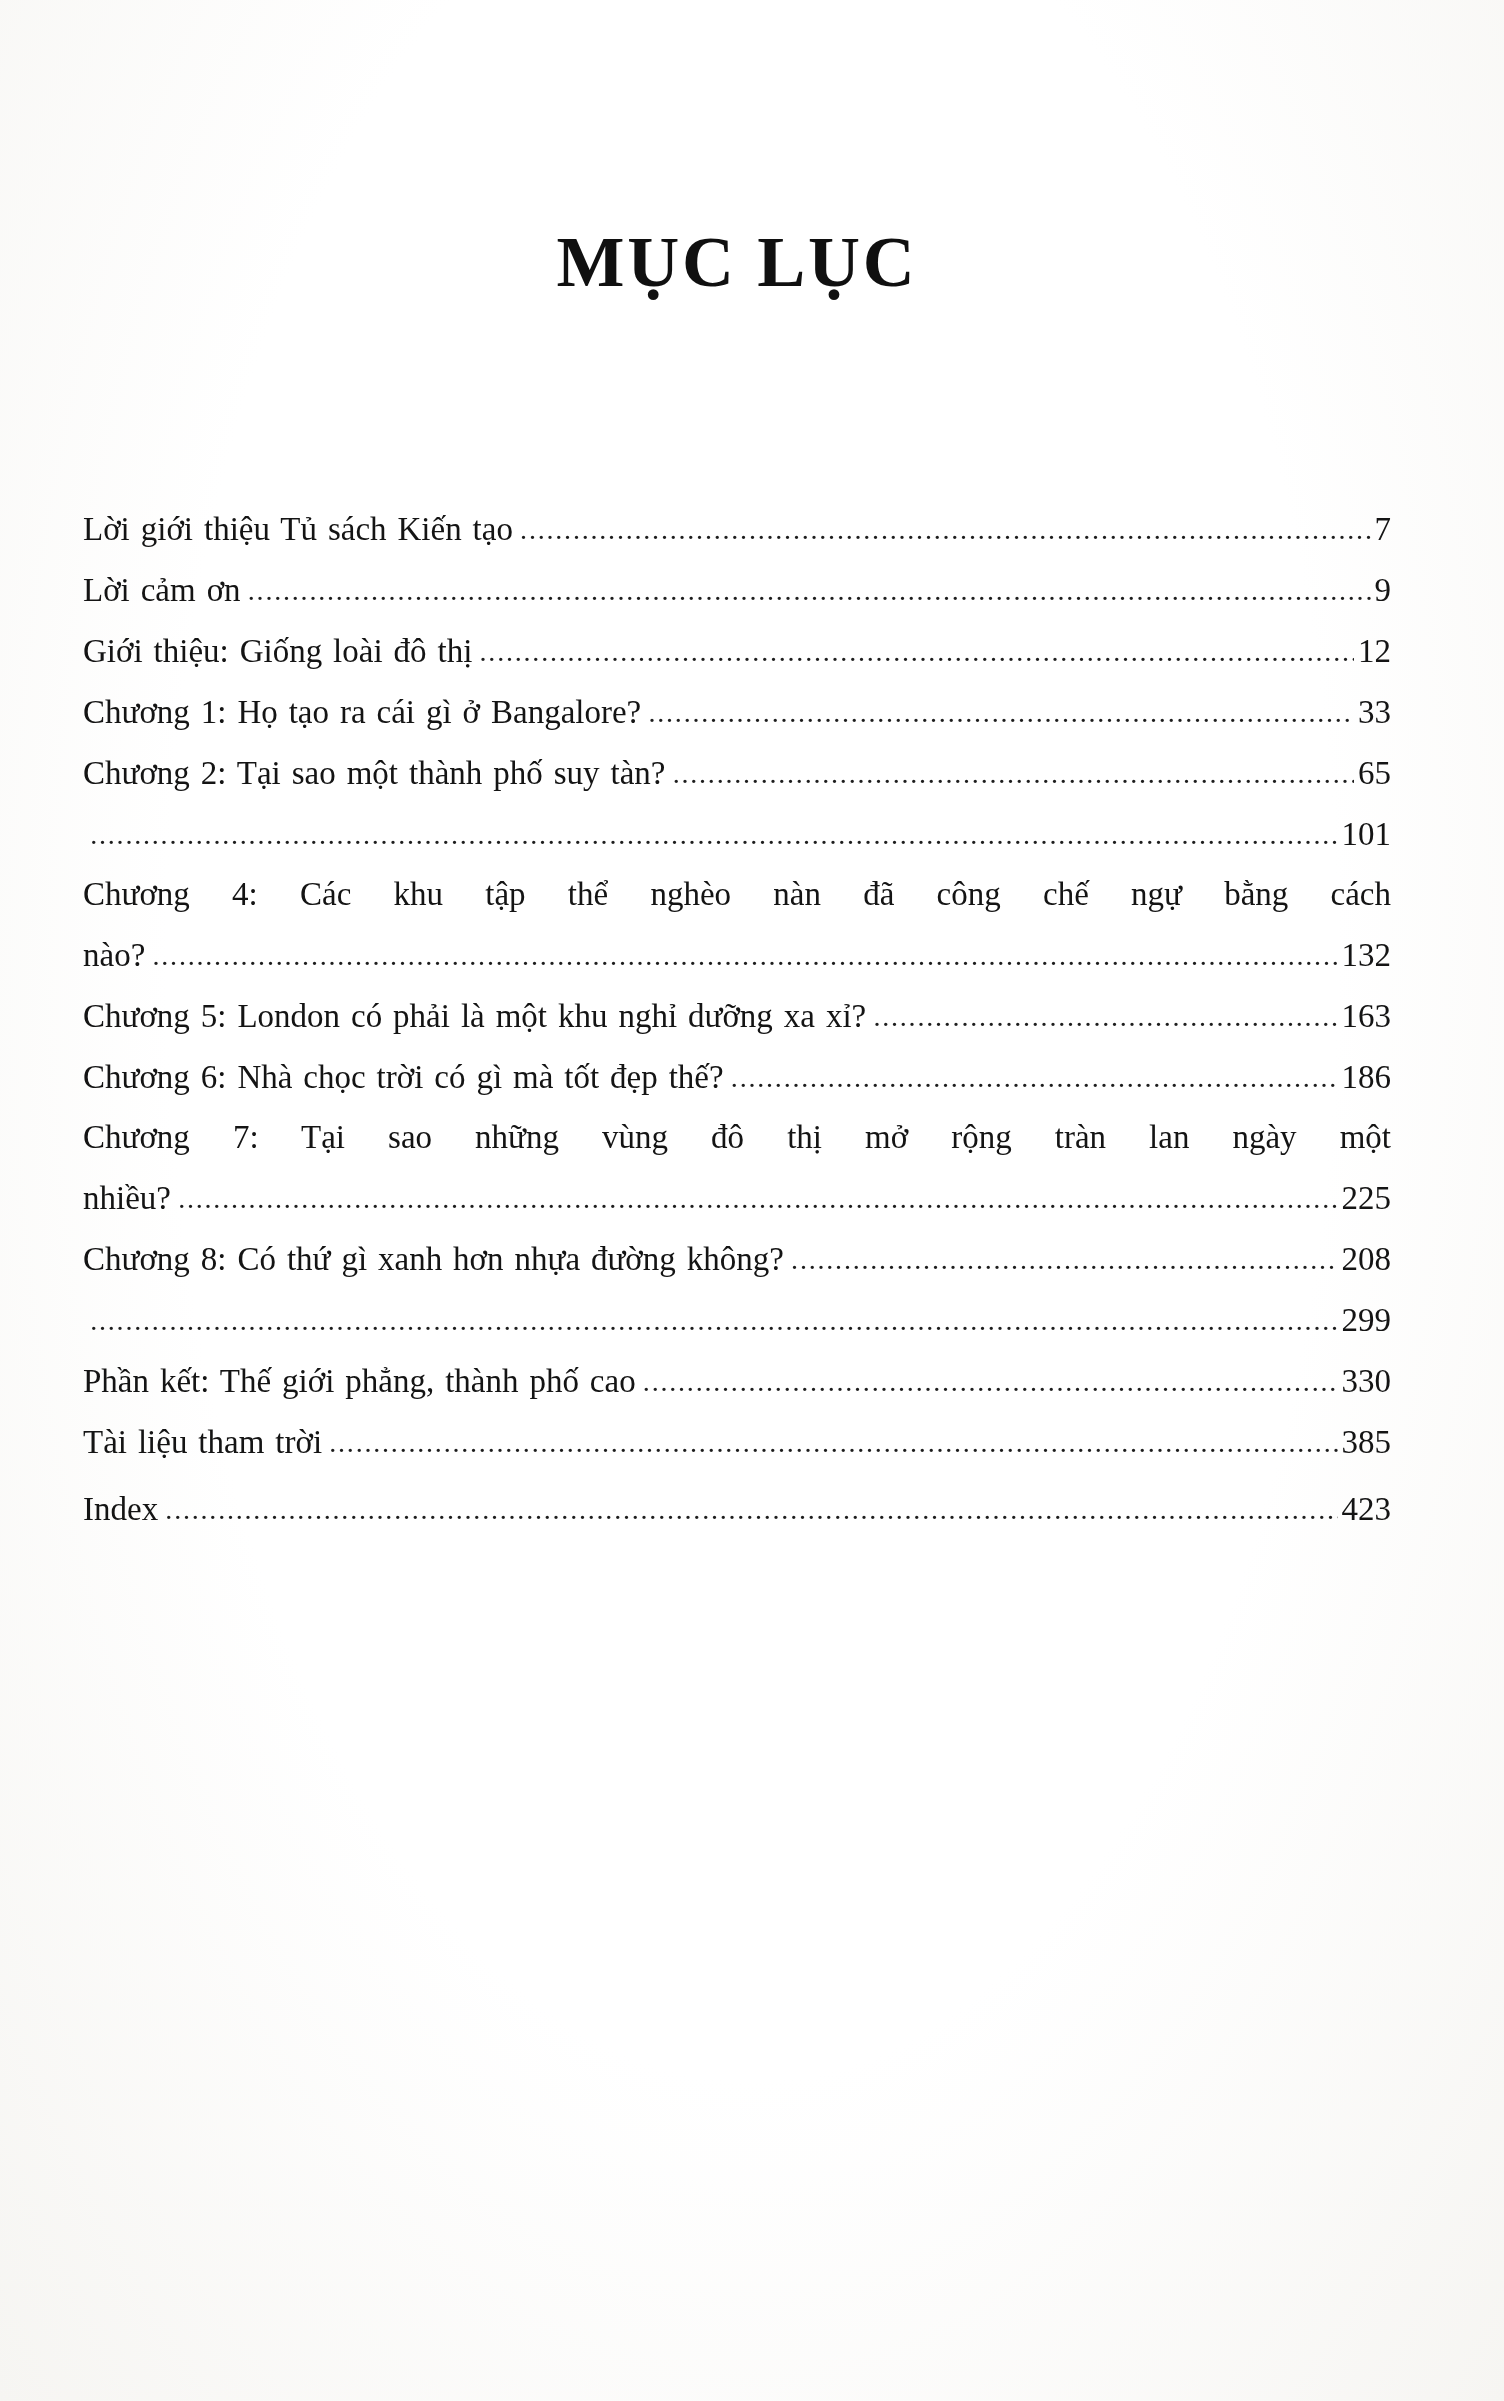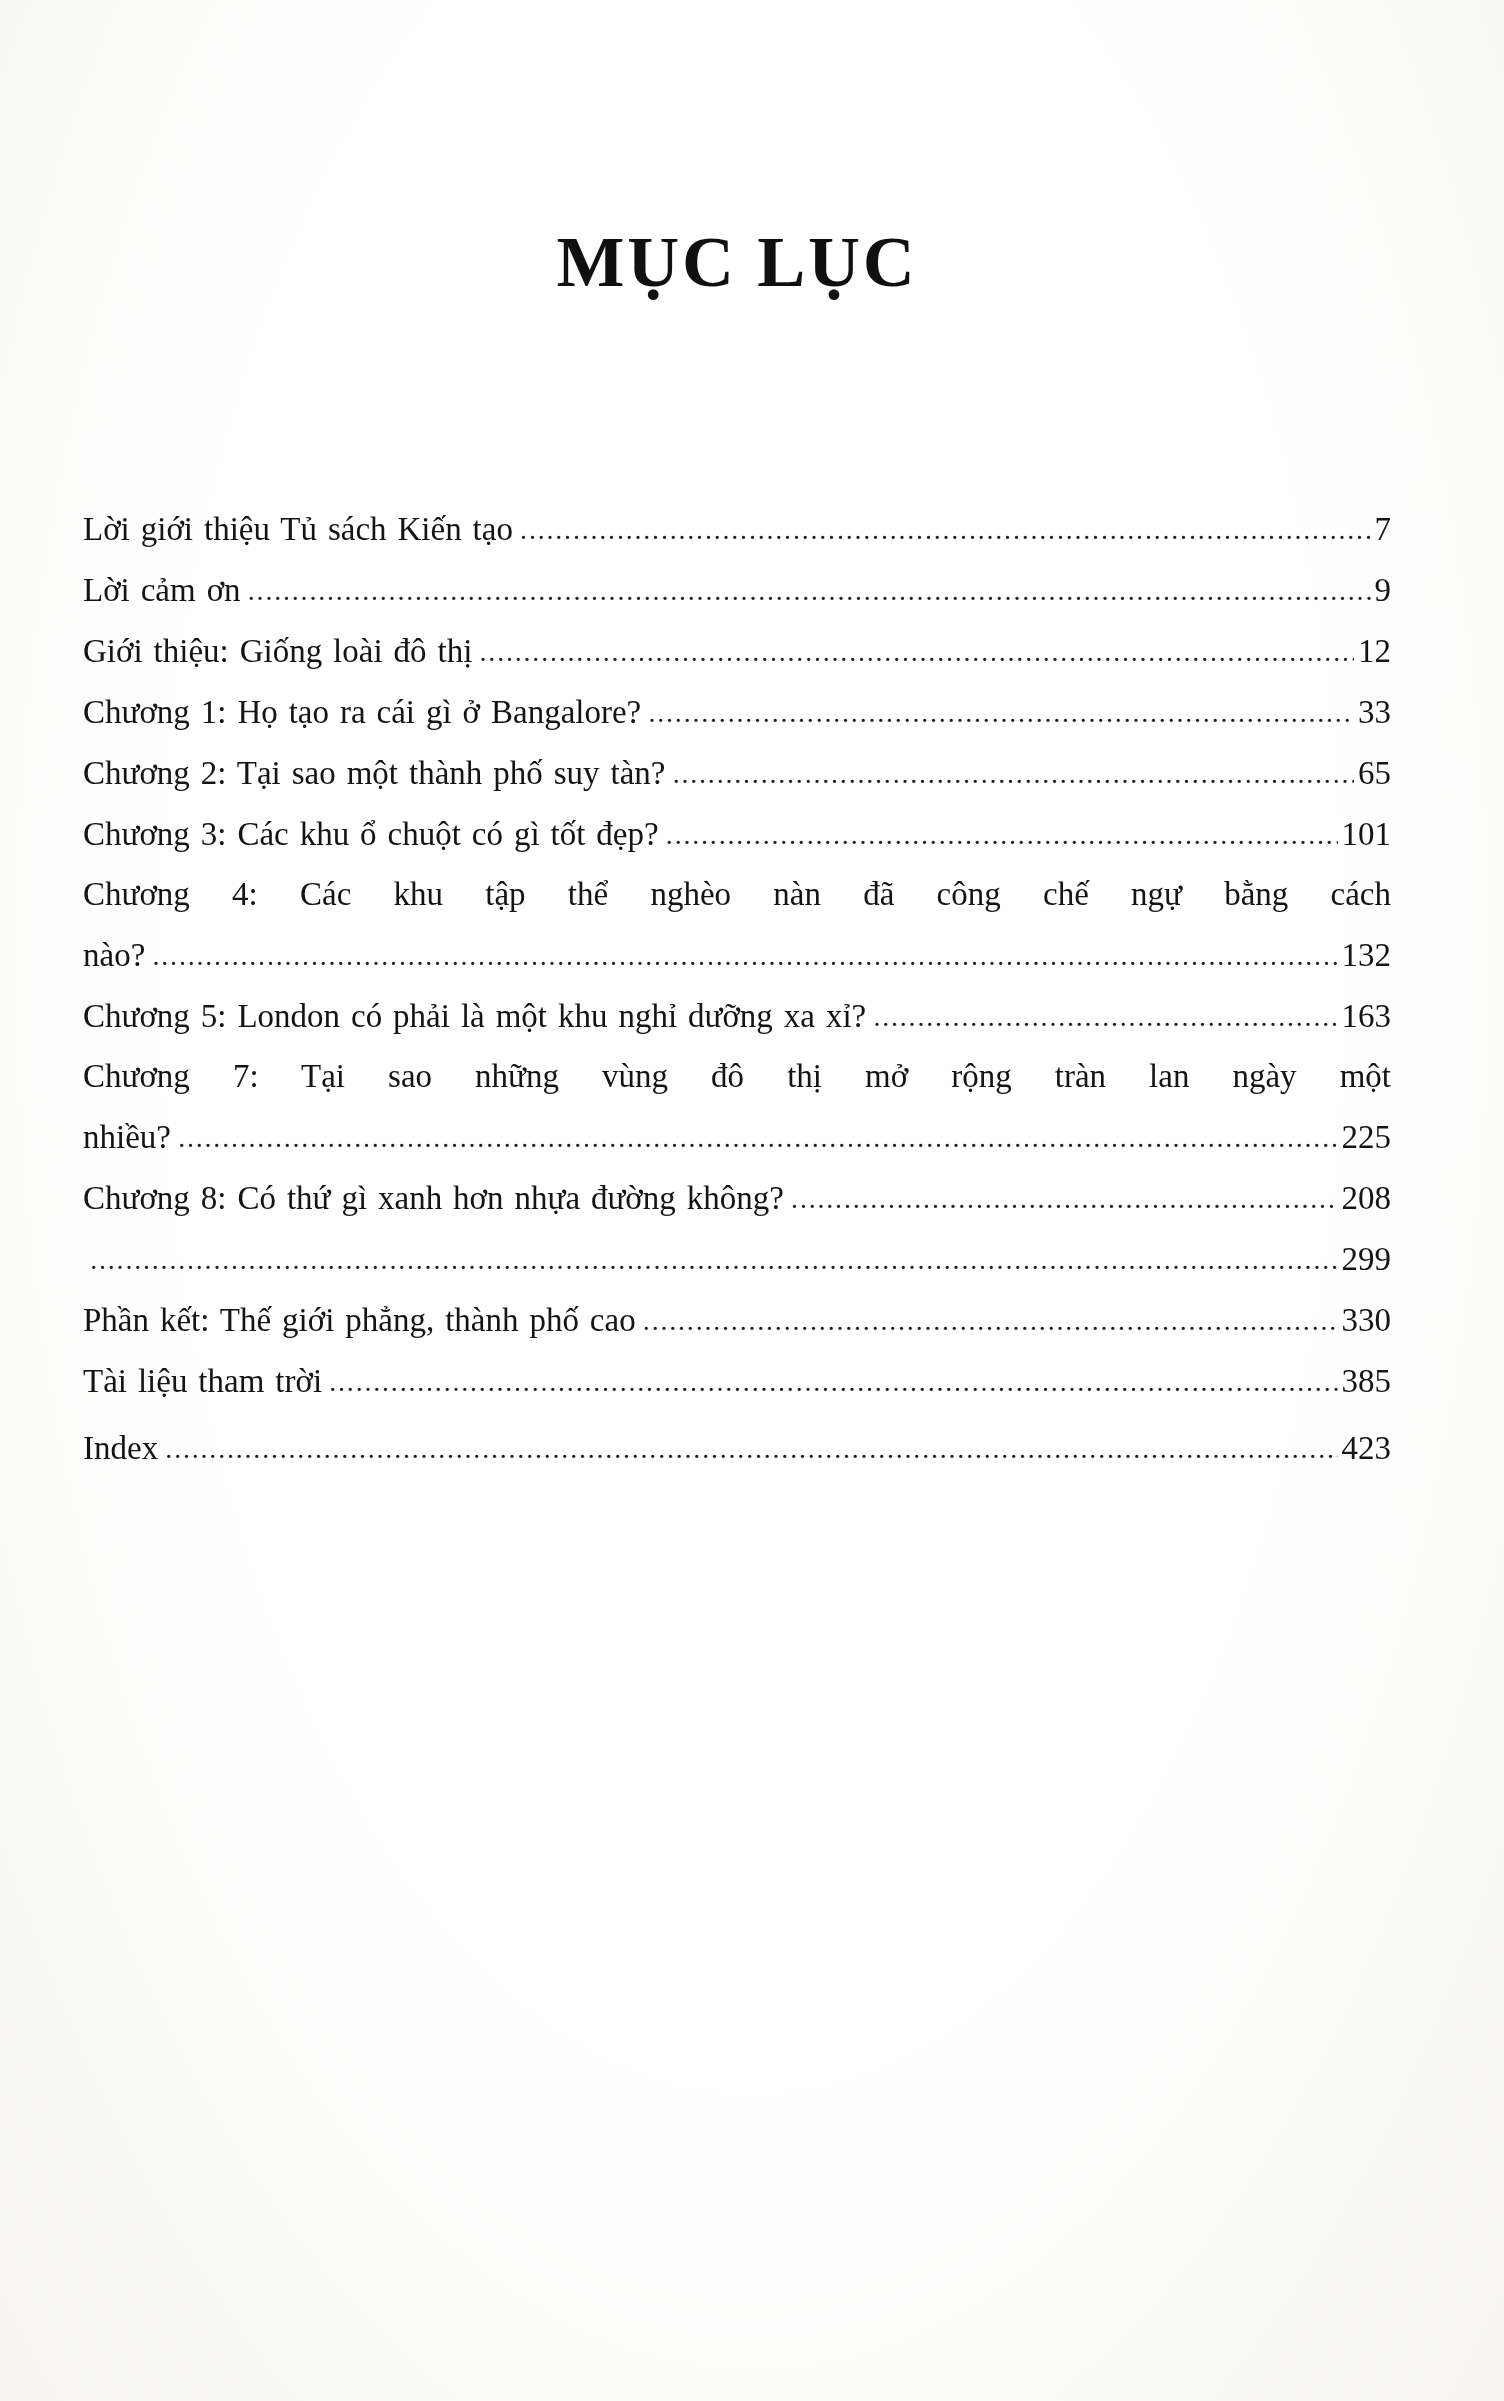--- a/index.html
+++ b/index.html
@@ -94,34 +94,38 @@
         <span class="label">Chương 1: Họ tạo ra cái gì ở Bangalore?</span>
         <span class="leader"></span>
         <span class="pagenum">33</span>
       </div>
       <div class="row">
         <span class="label">Chương 2: Tại sao một thành phố suy tàn?</span>
         <span class="leader"></span>
         <span class="pagenum">65</span>
       </div>
       <div class="row">
-        <span class="label">Chương 3: Các khu ổ chuột có gì tốt đẹp?</span>
         <span class="leader"></span>
         <span class="pagenum">101</span>
       </div>
       <div class="wrapline">Chương 4: Các khu tập thể nghèo nàn đã công chế ngự bằng cách</div>
       <div class="row">
         <span class="label">nào?</span>
         <span class="leader"></span>
         <span class="pagenum">132</span>
       </div>
       <div class="row">
         <span class="label">Chương 5: London có phải là một khu nghỉ dưỡng xa xỉ?</span>
         <span class="leader"></span>
         <span class="pagenum">163</span>
+      </div>
+      <div class="row">
+        <span class="label">Chương 6: Nhà chọc trời có gì mà tốt đẹp thế?</span>
+        <span class="leader"></span>
+        <span class="pagenum">186</span>
       </div>
       <div class="wrapline">Chương 7: Tại sao những vùng đô thị mở rộng tràn lan ngày một</div>
       <div class="row">
         <span class="label">nhiều?</span>
         <span class="leader"></span>
         <span class="pagenum">225</span>
       </div>
       <div class="row">
         <span class="label">Chương 8: Có thứ gì xanh hơn nhựa đường không?</span>
         <span class="leader"></span>

